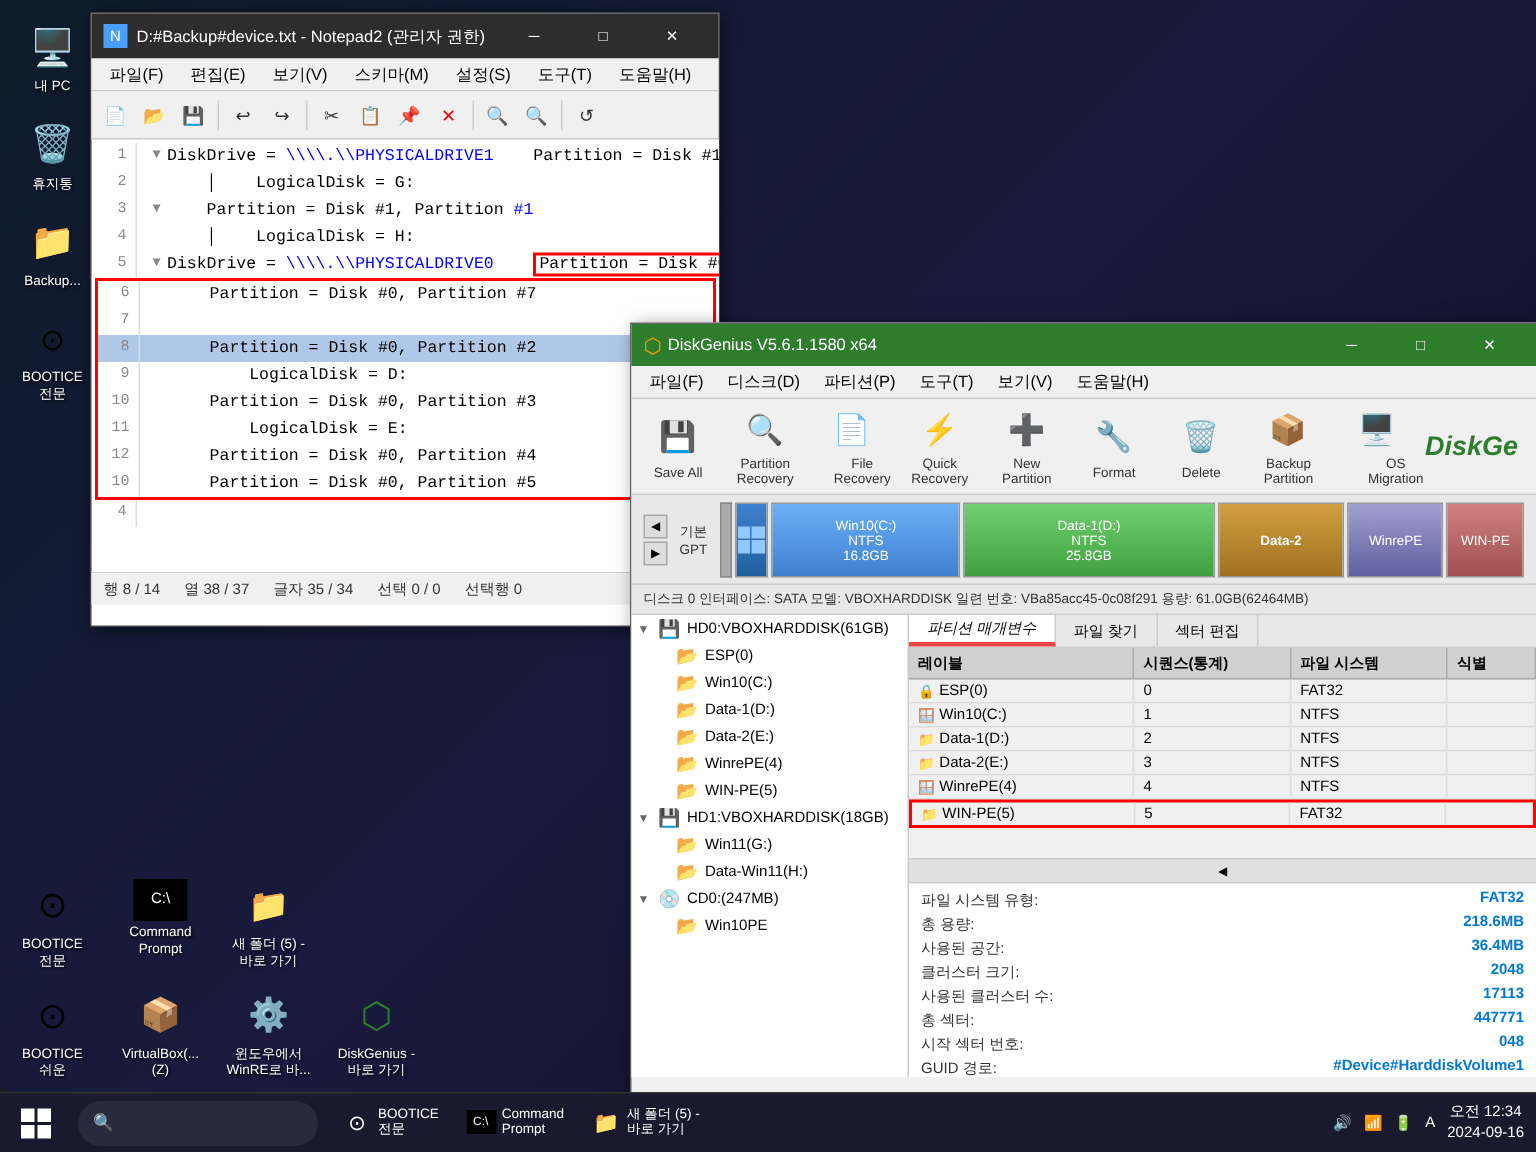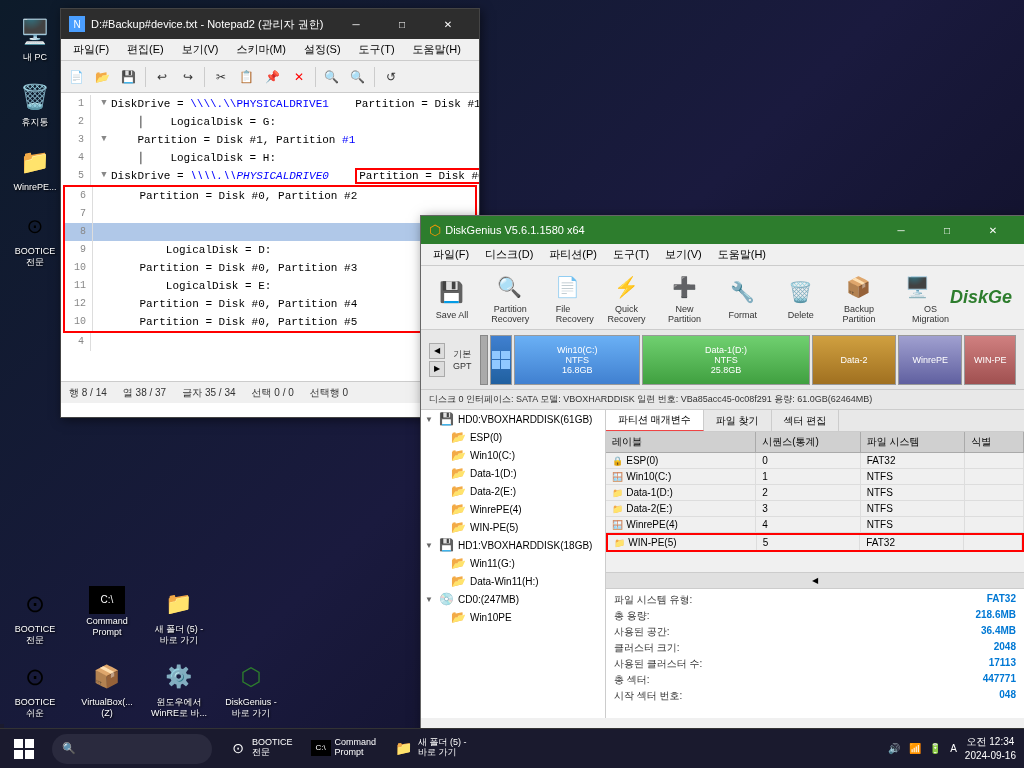--- a/index.html
+++ b/index.html
@@ -511,35 +511,36 @@
       font-size: 10px;
       cursor: pointer;
       border-right: 1px solid #ccc;
       height: 100%;
       display: flex;
       align-items: center;
     }
 
     .dg-tab.active {
       background: white;
-      border-bottom: 1px solid #ef4444;
+      border-bottom: 3px solid #ef4444;
+      font-style: italic;
     }
 
     
     .dg-partition-table {
       flex: 1;
       overflow-y: auto;
     }
 
     .dg-table-header {
       display: flex;
       background: #d0d0d0;
       border-bottom: 1px solid #aaa;
       font-size: 10px;
-      font-weight: normal;
+      font-weight: bold;
     }
 
     .dg-th {
       padding: 3px 6px;
       border-right: 1px solid #aaa;
     }
 
     .dg-table-row {
       display: flex;
       border-bottom: 1px solid #ddd;
@@ -624,21 +625,21 @@
     <div class="desktop-icon">
       <div class="icon-img">🖥️</div>
       <div class="icon-label">내 PC</div>
     </div>
     <div class="desktop-icon">
       <div class="icon-img">🗑️</div>
       <div class="icon-label">휴지통</div>
     </div>
     <div class="desktop-icon">
       <div class="icon-img">📁</div>
-      <div class="icon-label">WinrePE...</div>
+      <div class="icon-label">Backup...</div>
     </div>
     <div class="desktop-icon">
       <div class="icon-img" style="font-size:20px;">⊙</div>
       <div class="icon-label">BOOTICE<br>전문</div>
     </div>
   </div>
 
   <div class="notepad-window">
     <div class="window-titlebar">
       <div class="window-title-icon">N</div>
@@ -699,39 +700,40 @@
 
       <div class="notepad-line">
         <span class="line-num">4</span>
         <span class="line-fold"> </span>
         <span class="line-content">    │    LogicalDisk = H:</span>
       </div>
 
       <div class="notepad-line">
         <span class="line-num">5</span>
         <span class="line-fold">▼</span>
-        <span class="line-content">DiskDrive = <span style="color:#00f;font-style:italic;">\\\\.\\PHYSICALDRIVE0</span>    <span style="border: 2px solid red; padding: 0 2px;">Partition = Disk #0, Partition #0</span></span>
+        <span class="line-content">DiskDrive = <span style="color:#00f;">\\\\.\\PHYSICALDRIVE0</span>    <span style="border: 2px solid red; padding: 0 2px;">Partition = Disk #0, Partition #0</span></span>
       </div>
 
       <div style="border: 2px solid red; margin: 0 0 0 0;">
 
         <div class="notepad-line">
           <span class="line-num">6</span>
           <span class="line-fold"> </span>
-          <span class="line-content">    Partition = Disk #0, Partition #2</span>
+          <span class="line-content">    Partition = Disk #0, Partition #7</span>
         </div>
 
         <div class="notepad-line">
           <span class="line-num">7</span>
           <span class="line-fold"> </span>
         </div>
 
         <div class="notepad-line" style="background:#b0c8e8;">
           <span class="line-num">8</span>
           <span class="line-fold"> </span>
+          <span class="line-content">    Partition = Disk #0, Partition #2</span>
         </div>
 
         <div class="notepad-line">
           <span class="line-num">9</span>
           <span class="line-fold"> </span>
           <span class="line-content">        LogicalDisk = D:</span>
         </div>
 
         <div class="notepad-line">
           <span class="line-num">10</span>
@@ -796,21 +798,21 @@
       <div class="dg-tool-btn">
         <div class="dg-tool-icon">💾</div>
         <span>Save All</span>
       </div>
       <div class="dg-tool-btn">
         <div class="dg-tool-icon">🔍</div>
         <span style="text-align:center;line-height:1.1;">Partition<br>Recovery</span>
       </div>
       <div class="dg-tool-btn">
         <div class="dg-tool-icon">📄</div>
-        <span style="line-height:1.1;margin-left:13px;">File<br>Recovery</span>
+        <span style="text-align:center;line-height:1.1;margin-left:13px;">File<br>Recovery</span>
       </div>
       <div class="dg-tool-btn">
         <div class="dg-tool-icon">⚡</div>
         <span style="text-align:center;line-height:1.1;">Quick<br>Recovery</span>
       </div>
       <div class="dg-tool-btn">
         <div class="dg-tool-icon">➕</div>
         <span style="text-align:center;line-height:1.1;">New<br>Partition</span>
       </div>
       <div class="dg-tool-btn">
@@ -857,21 +859,21 @@
         <div class="dg-part-seg win10">
           <span>Win10(C:)</span>
           <span>NTFS</span>
           <span>16.8GB</span>
         </div>
         <div class="dg-part-seg data1" style="background:linear-gradient(180deg,#70d070,#40a040);">
           <span>Data-1(D:)</span>
           <span>NTFS</span>
           <span>25.8GB</span>
         </div>
-        <div class="dg-part-seg" style="flex:2; background:linear-gradient(180deg,#d0a040,#a07020); color:white;">
+        <div class="dg-part-seg" style="flex:2; background:linear-gradient(180deg,#d0a040,#a07020); color:white;font-weight:bold;">
           <span>Data-2</span>
         </div>
         <div class="dg-part-seg" style="flex:1.5; background:linear-gradient(180deg,#a0a0d0,#6060a0); color:white;">
           <span>WinrePE</span>
         </div>
         <div class="dg-part-seg" style="flex:1.2; background:linear-gradient(180deg,#d08080,#a05050); color:white;">
           <span>WIN-PE</span>
         </div>
       </div>
     </div>
@@ -1049,20 +1051,24 @@
             <span class="dg-info-value blue">17113</span>
           </div>
           <div class="dg-info-row">
             <span class="dg-info-label">총 섹터:</span>
             <span class="dg-info-value blue">447771</span>
           </div>
           <div class="dg-info-row">
             <span class="dg-info-label">시작 섹터 번호:</span>
             <span class="dg-info-value blue">048</span>
           </div>
+          <div class="dg-info-row">
+            <span class="dg-info-label">GUID 경로:</span>
+            <span class="dg-info-value blue">#Device#HarddiskVolume1</span>
+          </div>
 
         </div>
       </div>
     </div>
   </div>
 
   <div class="taskbar">
     <div class="taskbar-start">
       <div class="start-icon">
         <div></div>

